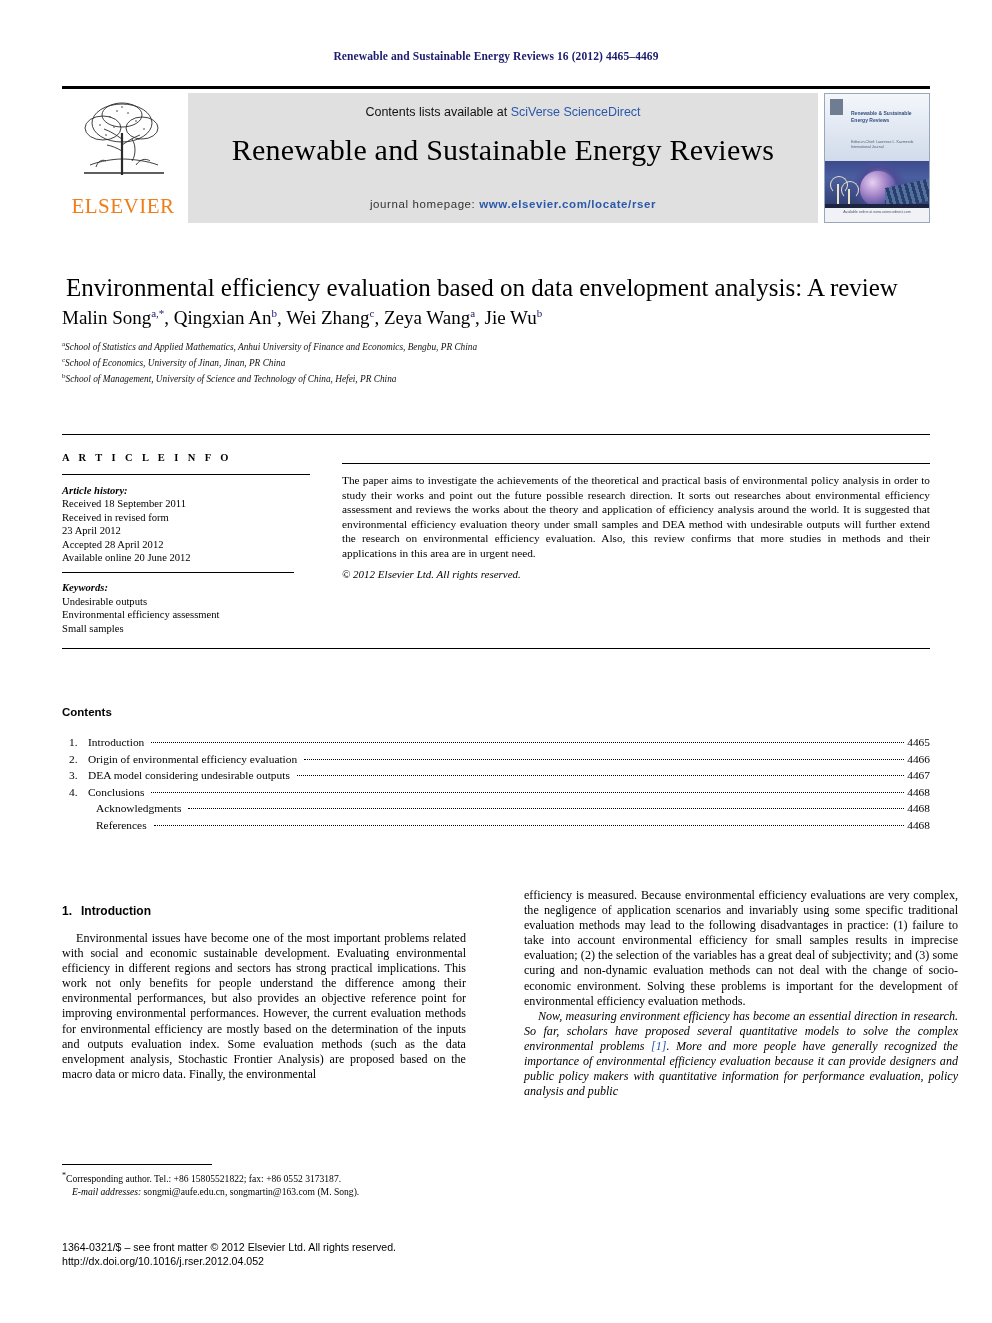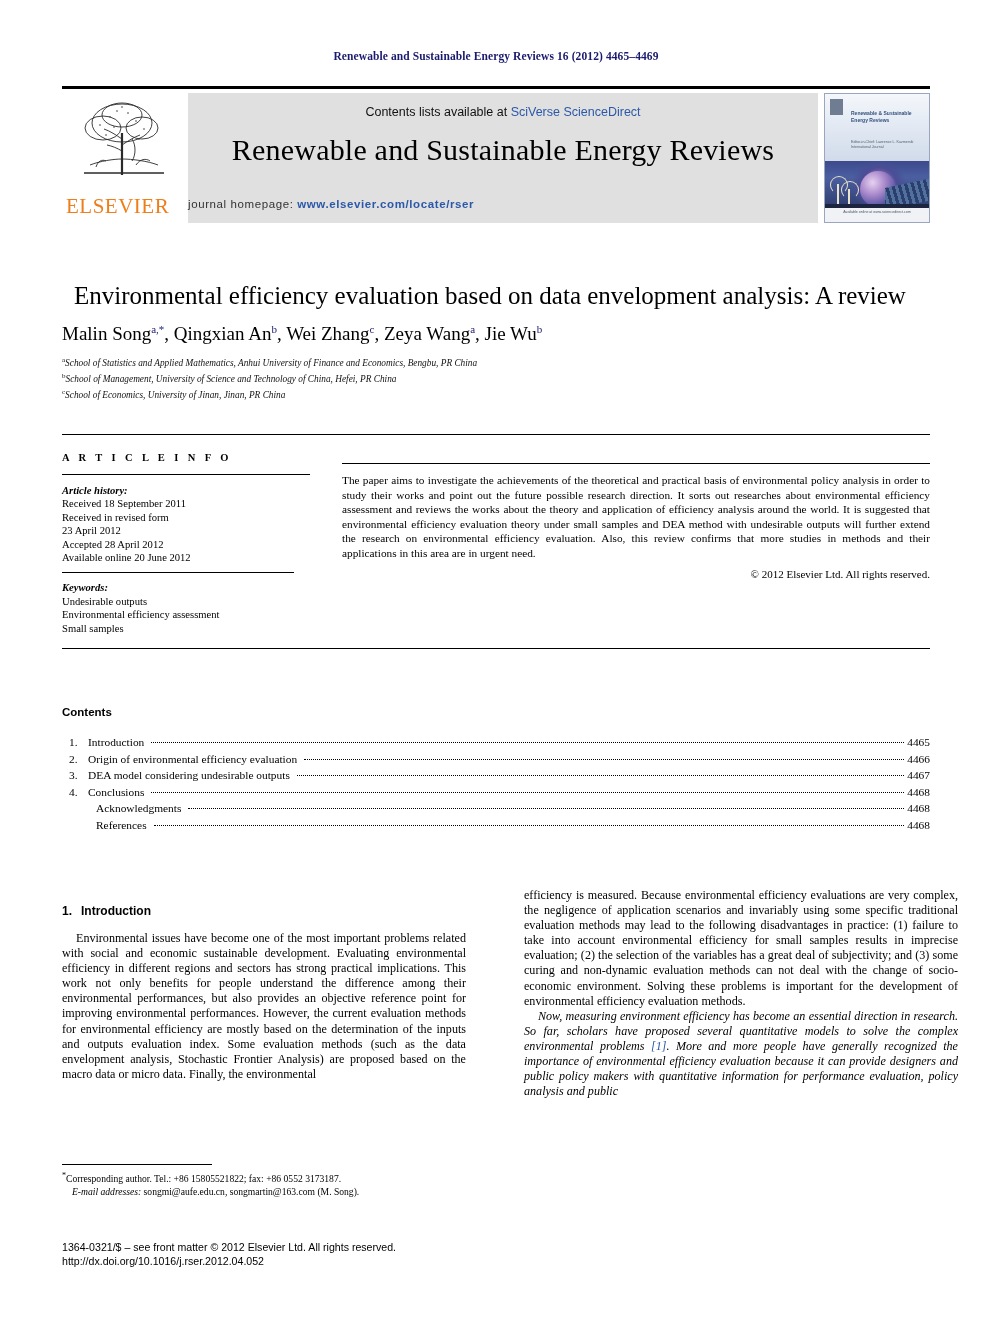--- a/index.html
+++ b/index.html
@@ -61,21 +61,21 @@
     position: absolute;
     left: 8px; top: 2px;
     width: 106px; height: 92px;
     overflow: hidden;
   }
   .elsevier-word {
     position: absolute;
     left: 4px;
     bottom: 4px;
     width: 114px;
-    text-align: left;
+    text-align: center;
     font-family: "Liberation Serif", serif;
     font-size: 21px;
     letter-spacing: 0.5px;
     color: #ef7d1a;
     font-weight: 400;
   }
   .mast-center {
     flex: 1 1 auto;
     background: #e0e0e0;
     position: relative;
@@ -98,25 +98,26 @@
     top: 40px; left: 0; right: 0;
     text-align: center;
     font-family: "Liberation Serif", serif;
     font-size: 30px;
     color: #000;
     letter-spacing: 0.2px;
   }
   .homepage-line {
     position: absolute;
     bottom: 13px; left: 0; right: 0;
-    text-align: left;
+    text-align: center;
     font-family: "Liberation Sans", sans-serif;
     font-size: 11.5px;
     color: #333;
     letter-spacing: 0.6px;
+    padding-left: 20px;
   }
   .homepage-line .hp-link {
     color: #2b58a8;
     font-weight: bold;
   }
   .cover-thumb {
     flex: 0 0 104px;
     width: 104px;
     position: relative;
     background: #cfd8ea;
@@ -224,21 +225,21 @@
     position: absolute;
     left: 62px;
     top: 268px;
     width: 868px;
   }
   .art-title {
     font-family: "Liberation Serif", serif;
     font-size: 25px;
     line-height: 31px;
     color: #000;
-    margin: 12px;
+    margin: 4px;
     font-weight: normal;
   }
   .authors {
     margin-top: 0;
     font-family: "Liberation Serif", serif;
     font-size: 19px;
     color: #000;
   }
   .authors sup {
     font-size: 11px;
@@ -309,24 +310,25 @@
   .abs-body {
     margin-top: 9px;
     font-family: "Liberation Serif", serif;
     font-size: 11.3px;
     line-height: 14.6px;
     text-align: justify;
     color: #000;
   }
   .copyline {
     margin-top: 7px;
-    text-align: right;
+    text-align: left;
     font-family: "Liberation Serif", serif;
     font-size: 11px;
     color: #000;
+    font-style: italic;
   }
   .rule-bottom {
     position: absolute;
     left: 62px;
     top: 648px;
     width: 868px;
     border-top: 1px solid #000;
   }
 
   
@@ -526,24 +528,24 @@
   </div>
 
   <div class="title-block">
     <h1 class="art-title">Environmental efficiency evaluation based on data envelopment analysis: A review</h1>
     <div class="authors">Malin Song<sup>a,</sup><sup>*</sup>, Qingxian An<sup>b</sup>, Wei Zhang<sup>c</sup>, Zeya Wang<sup>a</sup>, Jie Wu<sup>b</sup></div>
     <div class="affils">
       <div>
         <sup>a</sup><span>School of Statistics and Applied Mathematics, Anhui University of Finance and Economics, Bengbu, PR China</span>
       </div>
       <div>
+        <sup>c</sup><span>School of Economics, University of Jinan, Jinan, PR China</span>
+      </div>
+      <div>
         <sup>b</sup><span>School of Management, University of Science and Technology of China, Hefei, PR China</span>
-      </div>
-      <div>
-        <sup>c</sup><span>School of Economics, University of Jinan, Jinan, PR China</span>
       </div>
     </div>
   </div>
 
   <div class="rule-top"></div>
 
   <div class="info-col">
     <div class="sec-head">A R T I C L E  I N F O</div>
     <div class="thin-rule"></div>
     <div class="info-body">

